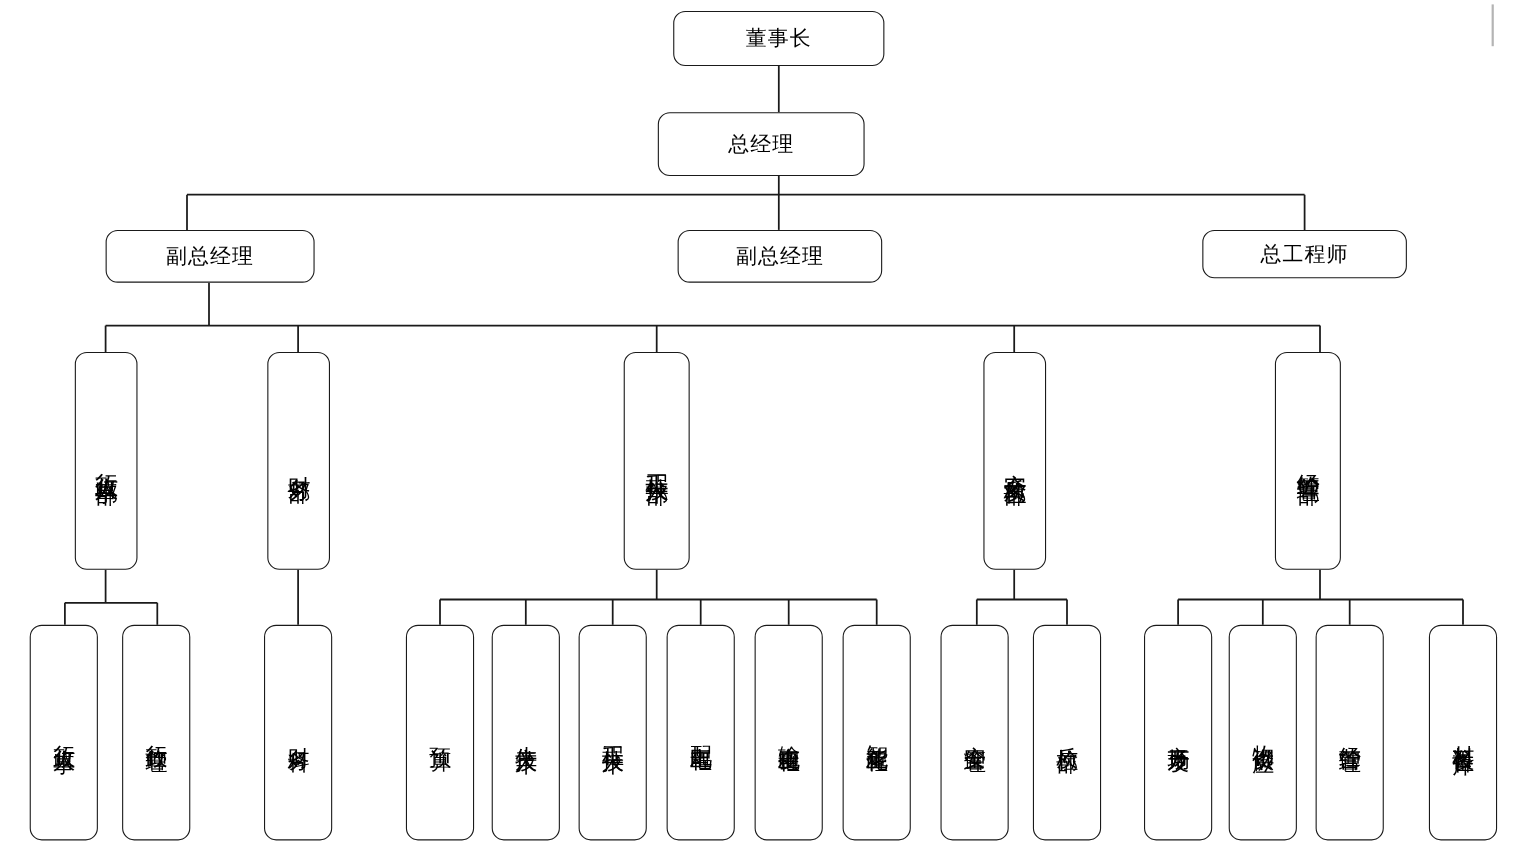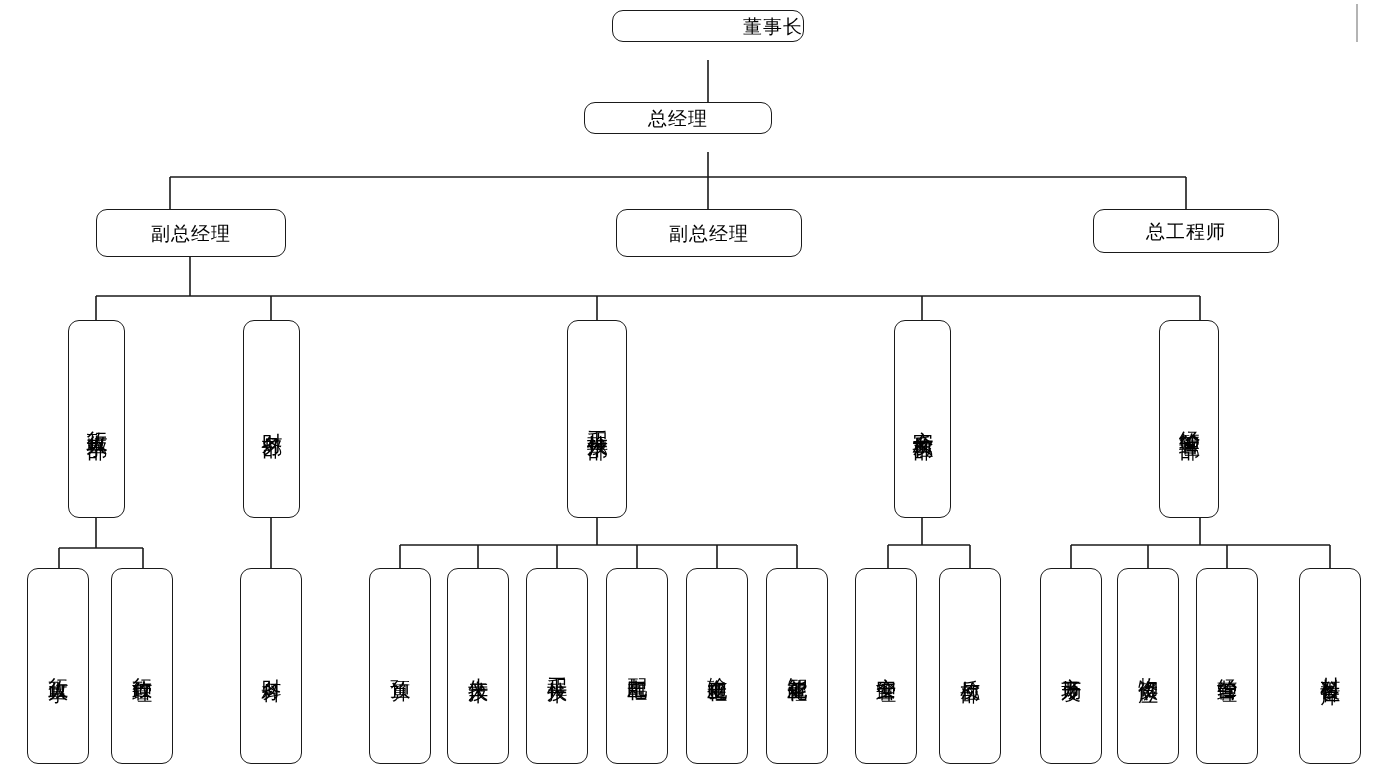--- a/index.html
+++ b/index.html
@@ -116,25 +116,25 @@
 
       <line x1="1200" y1="518" x2="1200" y2="545"></line>
       <line x1="1071" y1="545" x2="1330" y2="545"></line>
       <line x1="1071" y1="545" x2="1071" y2="568"></line>
       <line x1="1148" y1="545" x2="1148" y2="568"></line>
       <line x1="1227" y1="545" x2="1227" y2="568"></line>
       <line x1="1330" y1="545" x2="1330" y2="568"></line>
     </g>
   </svg>
 
-  <div class="node horiz" style="left:612px; top:10px; width:192px; height:32px;justify-content:flex-end;">
+  <div class="node horiz" style="left:612px; top:10px; width:192px; height:50px;">
     <span class="lbl">董事长</span>
   </div>
 
-  <div class="node horiz" style="left:584px; top:102px; width:188px; height:32px;">
+  <div class="node horiz" style="left:598px; top:102px; width:188px; height:58px;">
     <span class="lbl">总经理</span>
   </div>
 
   <div class="node horiz" style="left:96px; top:209px; width:190px; height:48px;">
     <span class="lbl">副总经理</span>
   </div>
 
   <div class="node horiz" style="left:616px; top:209px; width:186px; height:48px;">
     <span class="lbl">副总经理</span>
   </div>

